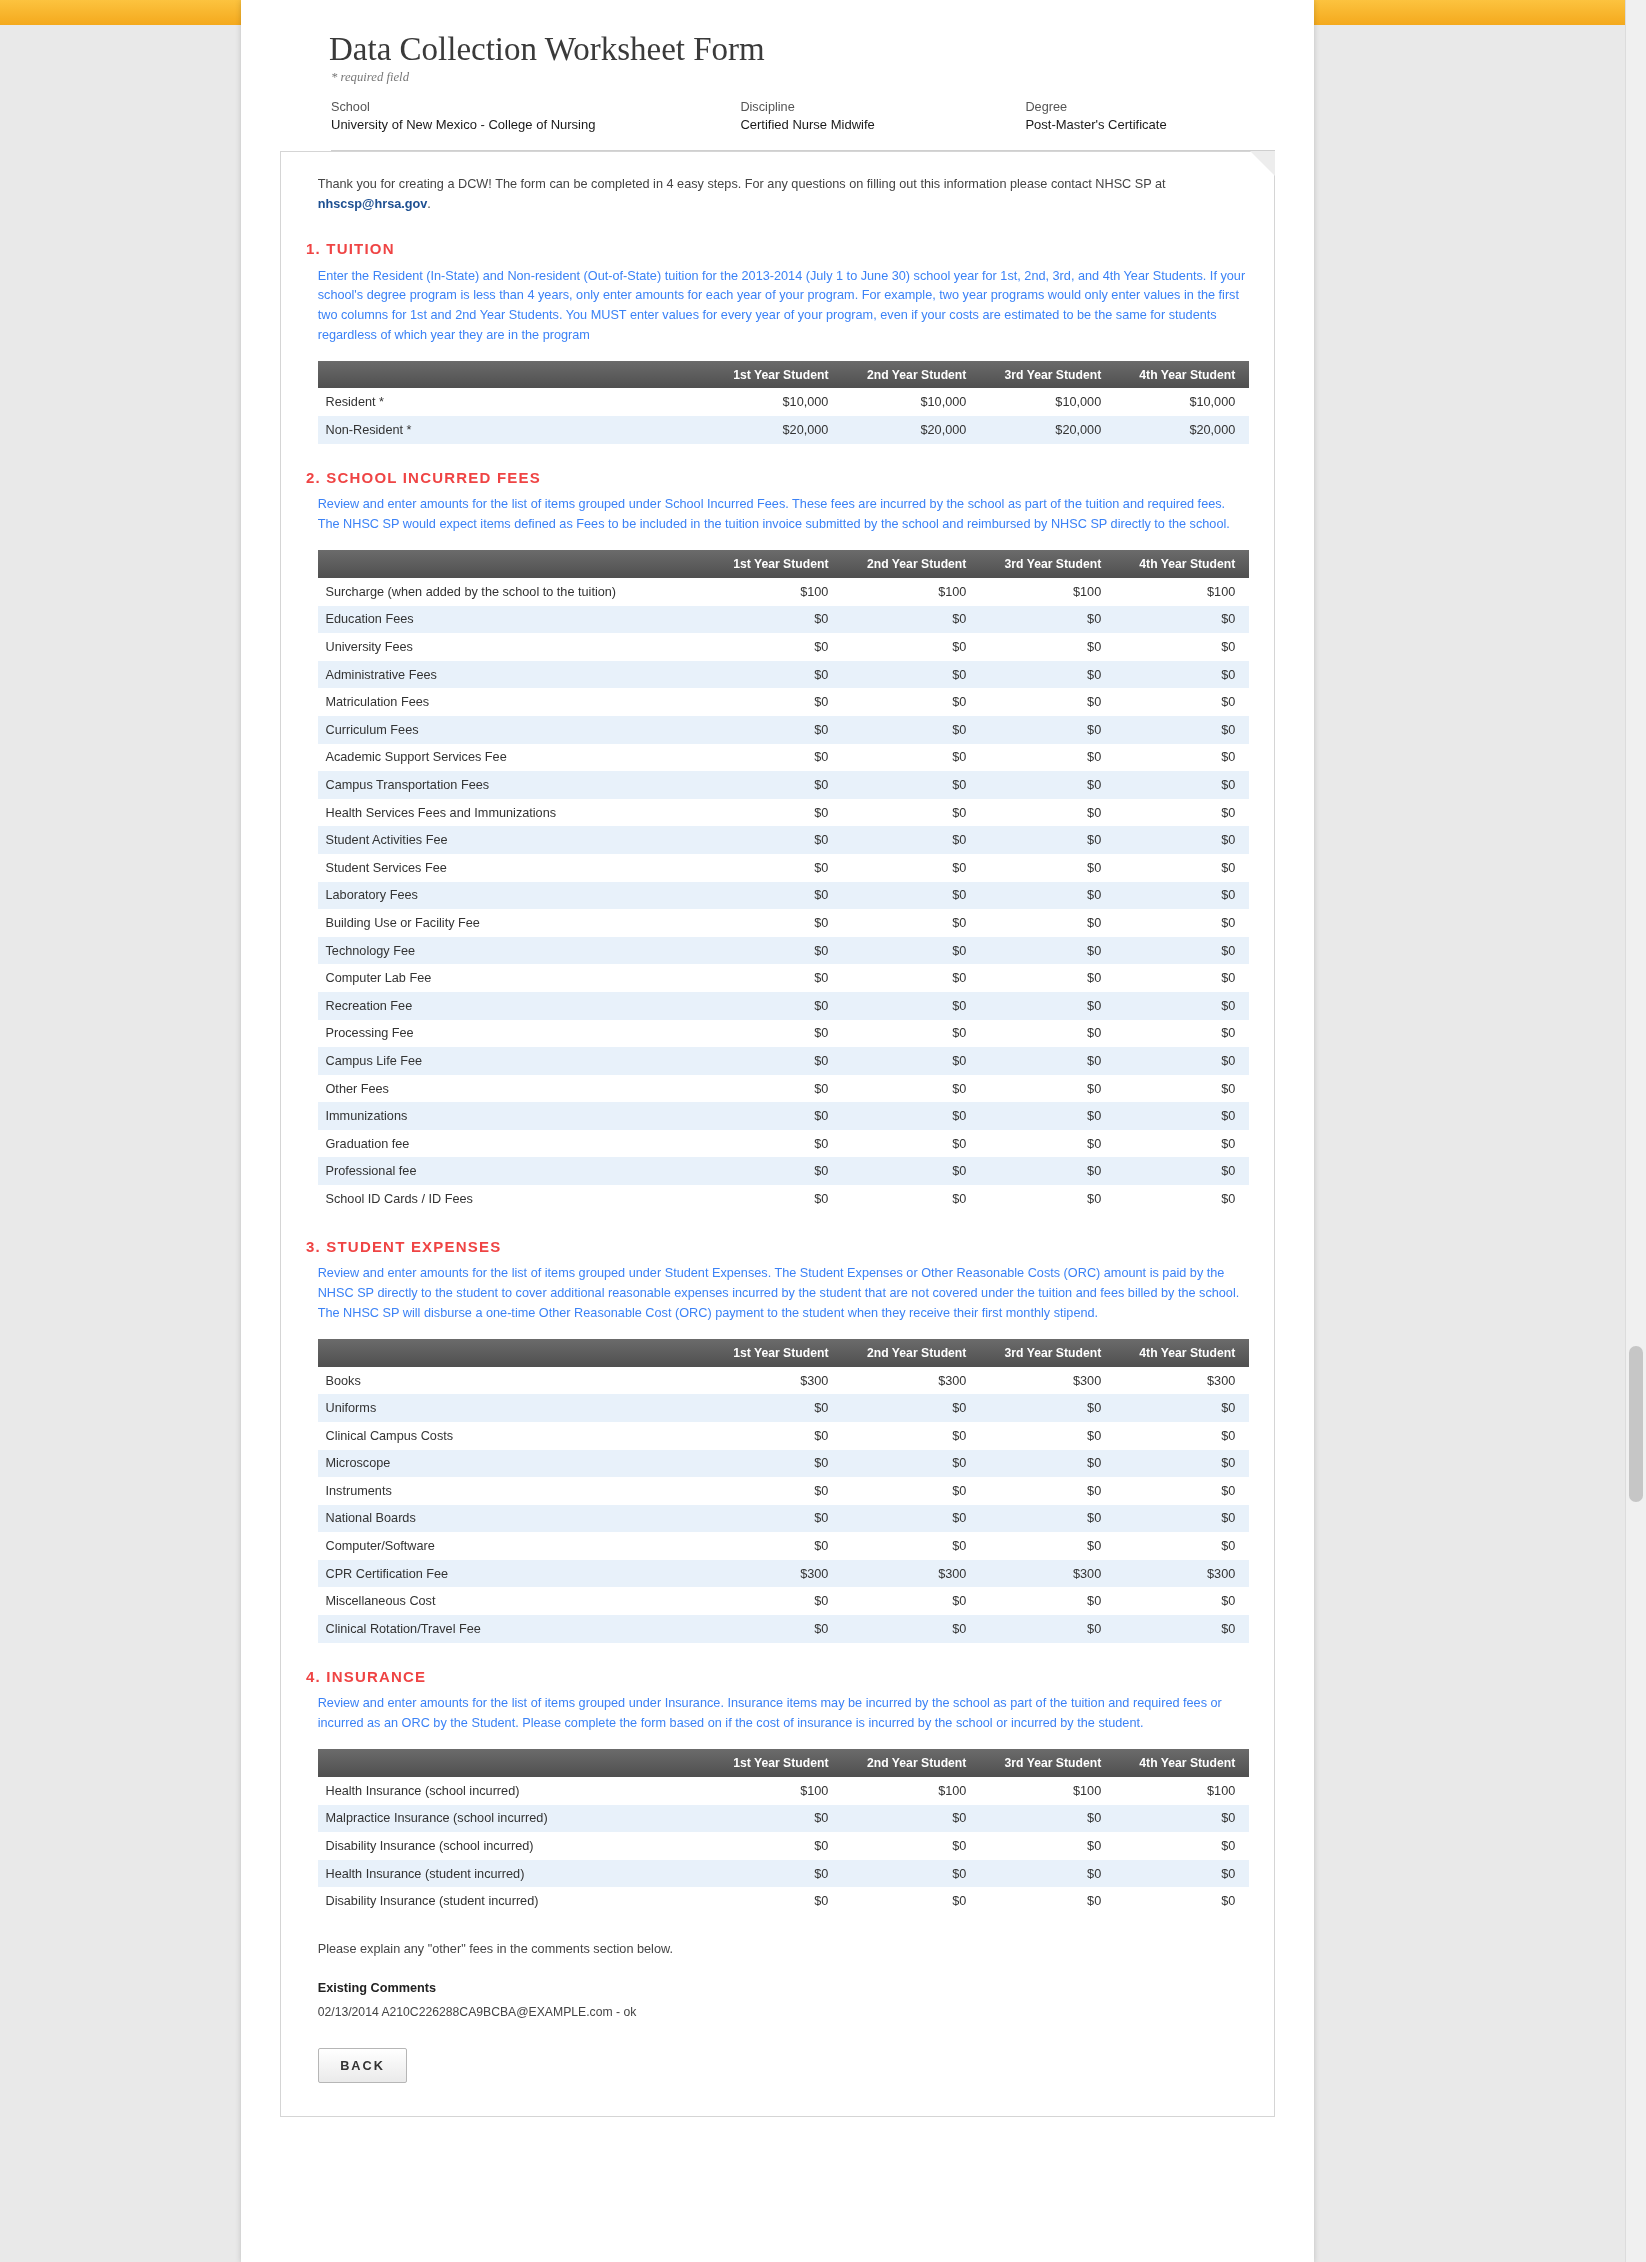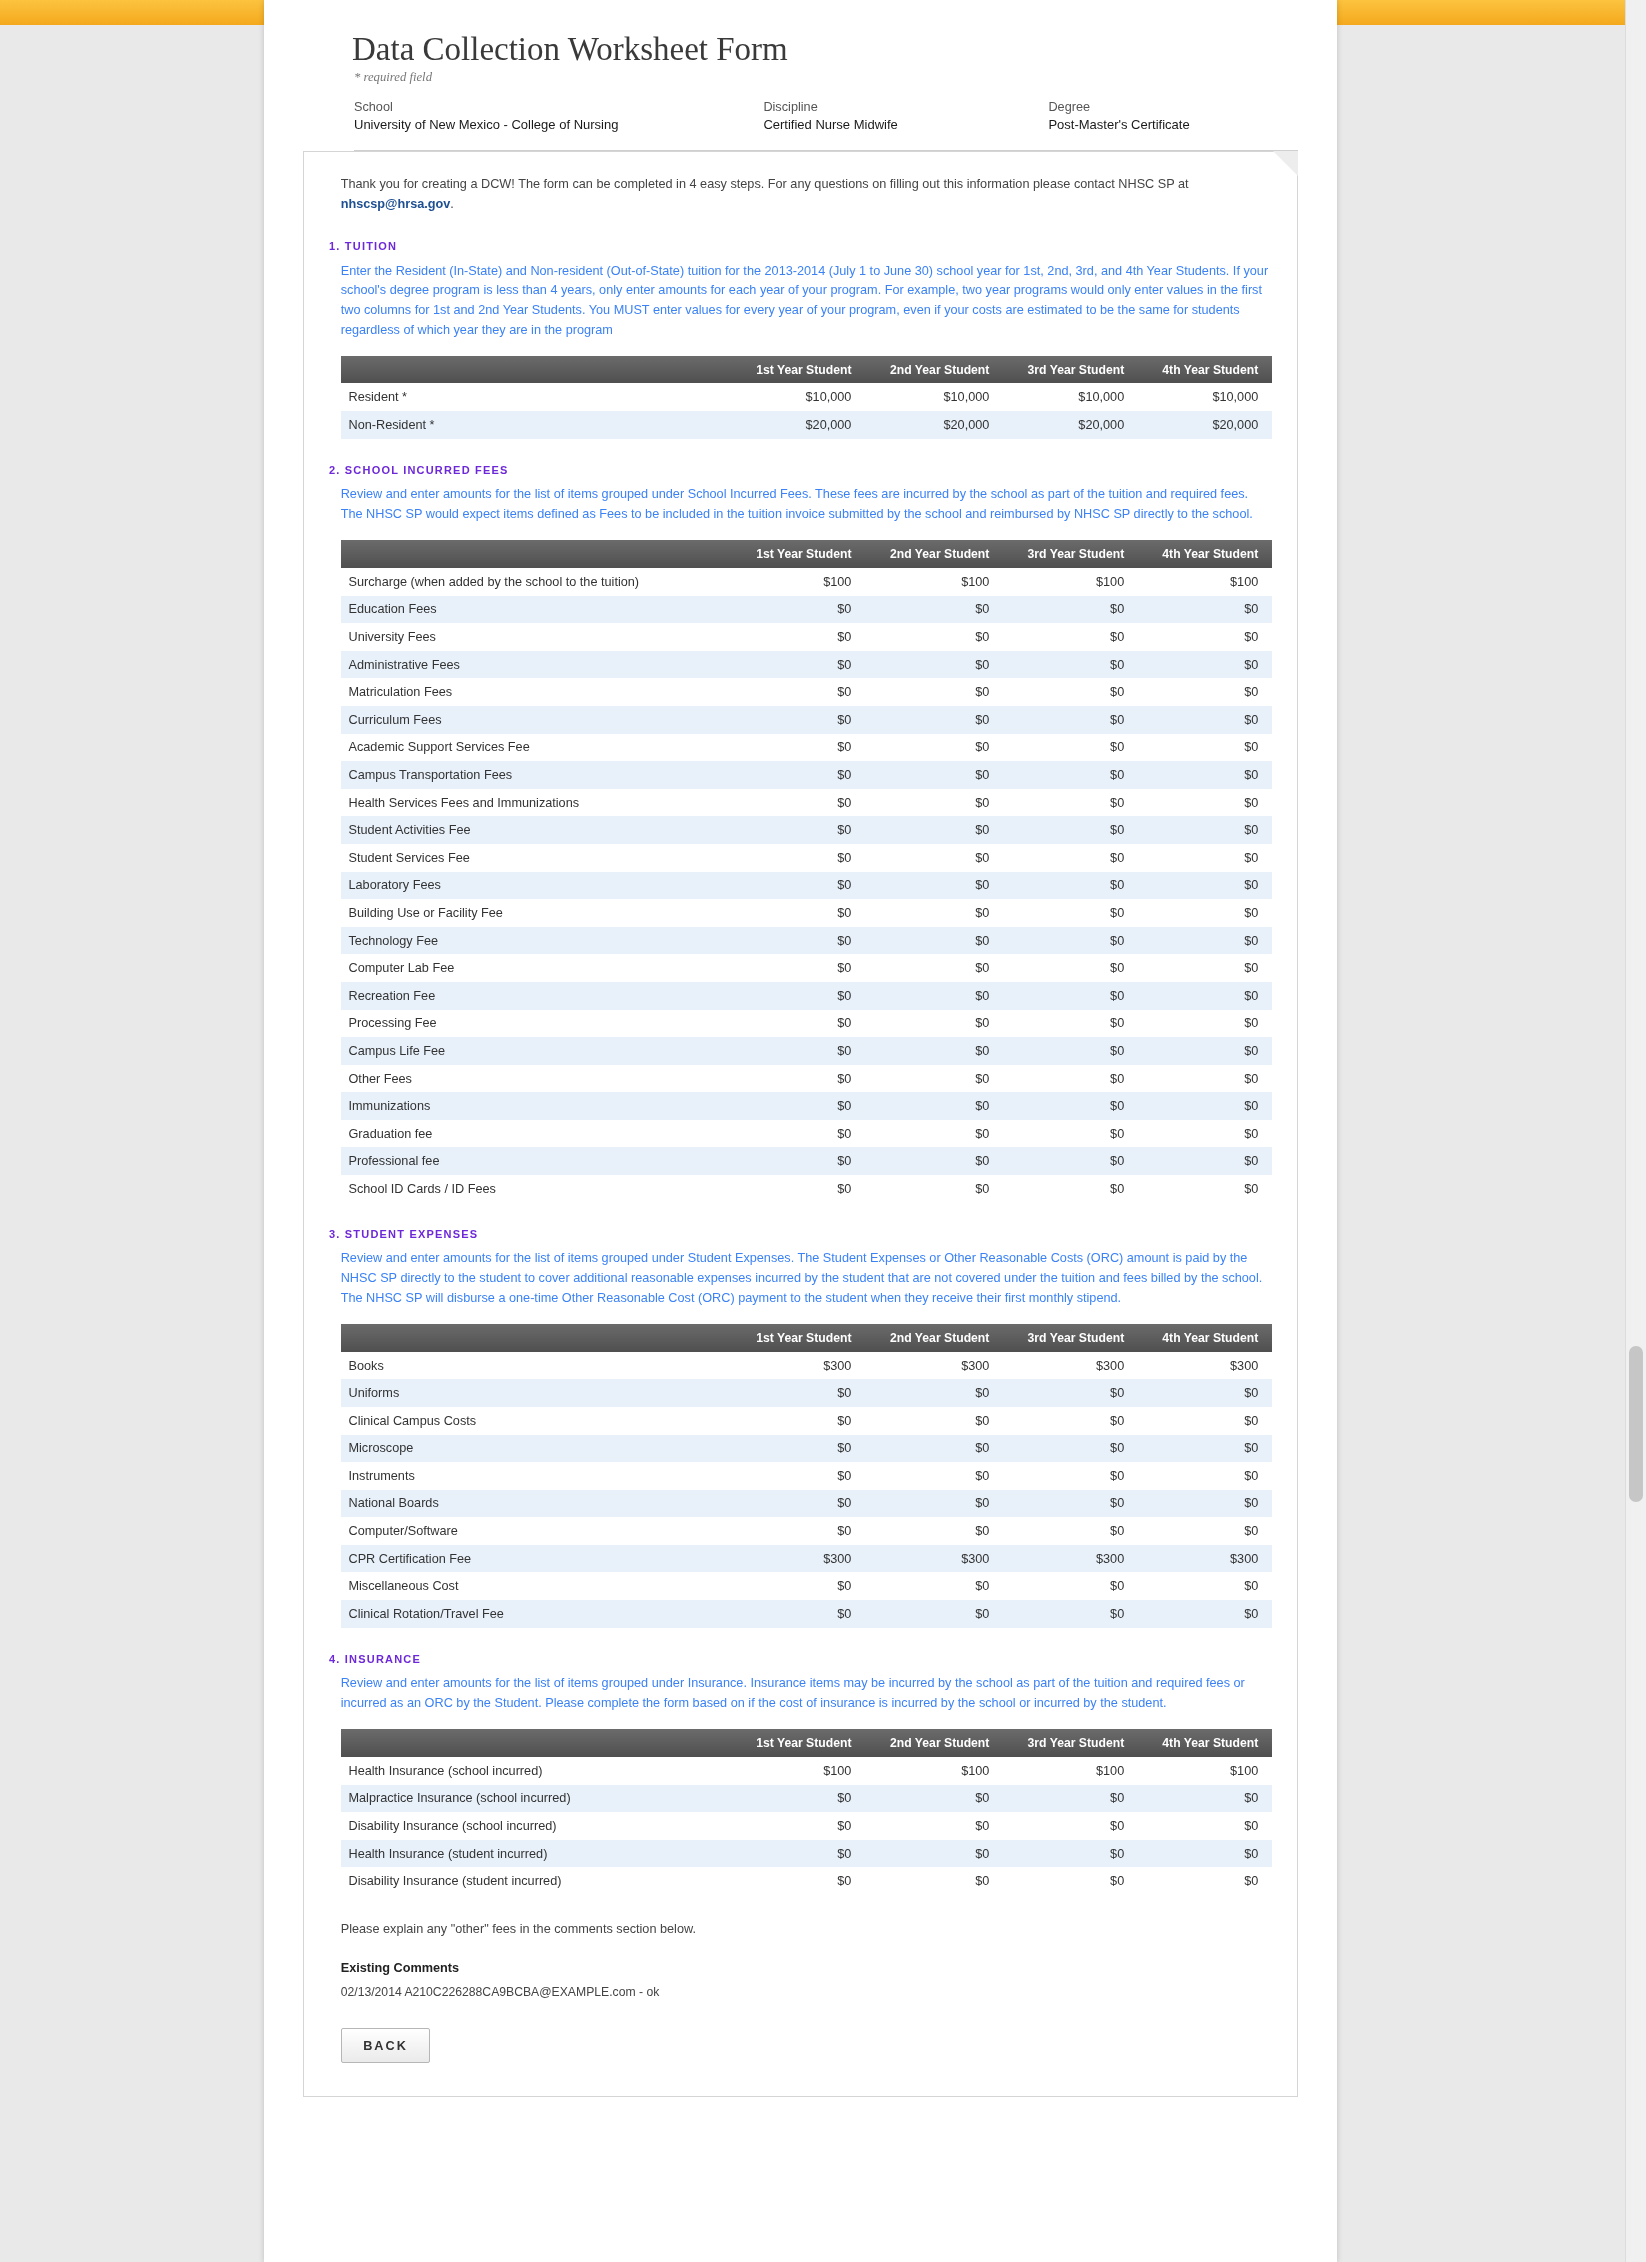--- a/index.html
+++ b/index.html
@@ -39,21 +39,21 @@
     color:#2b2b80;
     text-decoration:underline;
     font-weight:bold;
     font-size:12.7px;
   }
   .topbar .lbl { color:#5c3f00; font-weight:bold; }
   .topbar .val { color:#7a5c10; font-weight:normal; padding-left:4.9px;}
   
   .sheet {
     position:absolute;
-    left:264px;
+    left:241px;
     top:0;
     width:1073px;
     min-height:2263px;
     background:#ffffff;
     box-shadow:0 0 5.9px rgba(0,0,0,0.18);
     padding:25px 39px 0 39px;
   }
   .doc-title {
     font-family:"Liberation Serif", serif;
     font-size:33px;
@@ -103,23 +103,23 @@
   }
   .intro {
     font-size:12.7px;
     color:#444;
     line-height:1.55;
     margin:0 0 21.5px 11.7px;
     max-width:975px;
   }
   .intro a { color:#1d4f91; font-weight:bold; text-decoration:none; }
   h2.section {
-    font-size:11px;
+    font-size:15px;
     letter-spacing:1.2px;
-    color:#6d28d9;
+    color:#ef4444;
     font-weight:bold;
     margin:25px 0 9.8px 0;
   }
   p.section-desc {
     font-size:12.7px;
     color:#3b82f6;
     line-height:1.55;
     margin:0 0 15.6px 11.7px;
     max-width:975px;
   }

